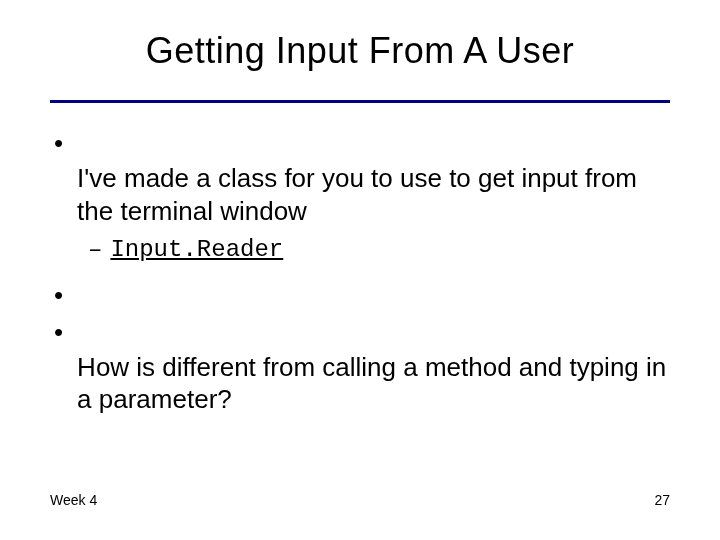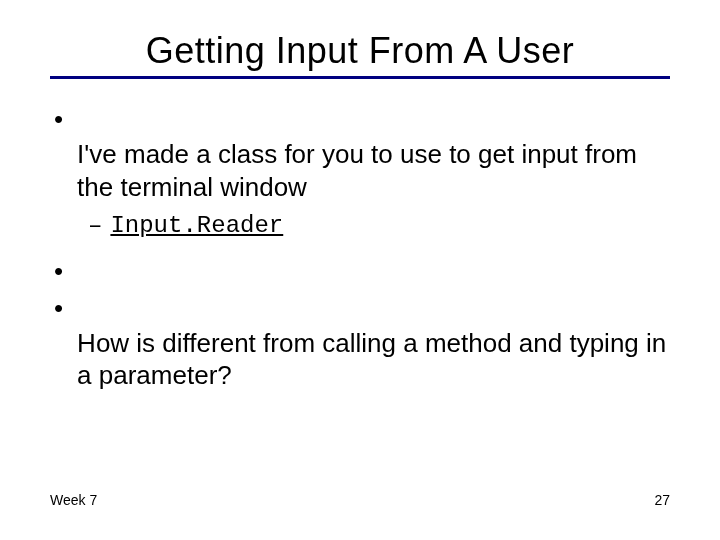--- a/index.html
+++ b/index.html
@@ -19,21 +19,21 @@
       width: 100%;
       height: 100%;
       padding: 30px 50px 40px 50px;
       position: relative;
     }
     .title {
       font-size: 36px;
       font-weight: 400;
       text-align: center;
       color: #000000;
-      padding-bottom: 4px;
+      padding-bottom: 28px;
       margin-bottom: 24px;
       border-bottom: 3px solid #000080;
       letter-spacing: 0.5px;
     }
     .content {
       padding-left: 2px;
     }
     .bullet-row {
       display: flex;
       align-items: flex-start;
@@ -110,16 +110,16 @@
     </div>
 
     <div class="bullet-row">
       <span class="bullet-dot">•</span>
       <span class="bullet-text">How is different from calling a method and typing in a parameter?</span>
     </div>
 
   </div>
 
   <div class="footer">
-    <span>Week 7</span>
+    <span>Week 4</span>
     <span>27</span>
   </div>
 </div>
 
 </body></html>

